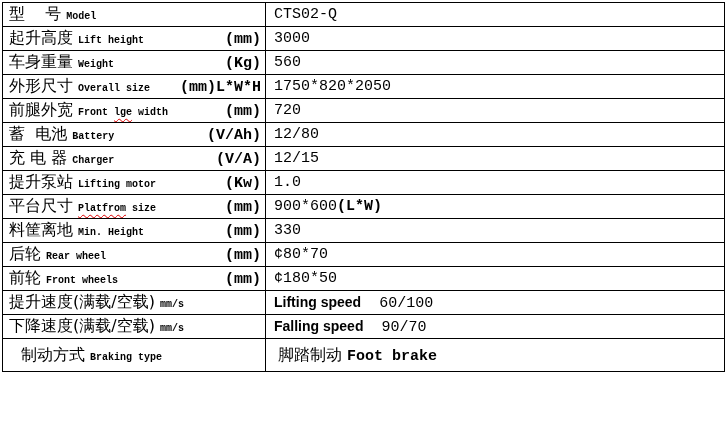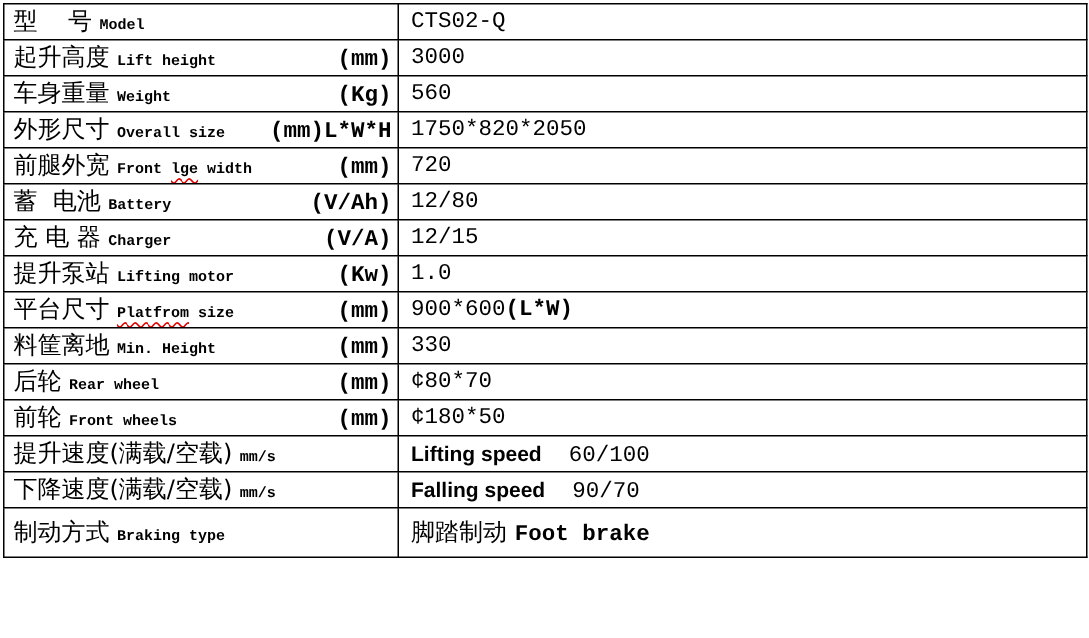--- a/index.html
+++ b/index.html
@@ -22,21 +22,21 @@
   td{
     border:1px solid var(--border-color);
     height:23px;
     padding:0;
     vertical-align:middle;
     overflow:hidden;
     white-space:nowrap;
     color:var(--text-color);
     margin-top:42px;
   }
-  tr.tall td{height:32px;}
+  tr.tall td{height:32px;padding-left:12px;}
   .lblwrap{
     display:flex;
     align-items:baseline;
     padding-left:6px;
     width:100%;
   }
   .zh{
     font-family:"DejaVu Sans",sans-serif;
     font-size:16px;
     white-space:pre;

